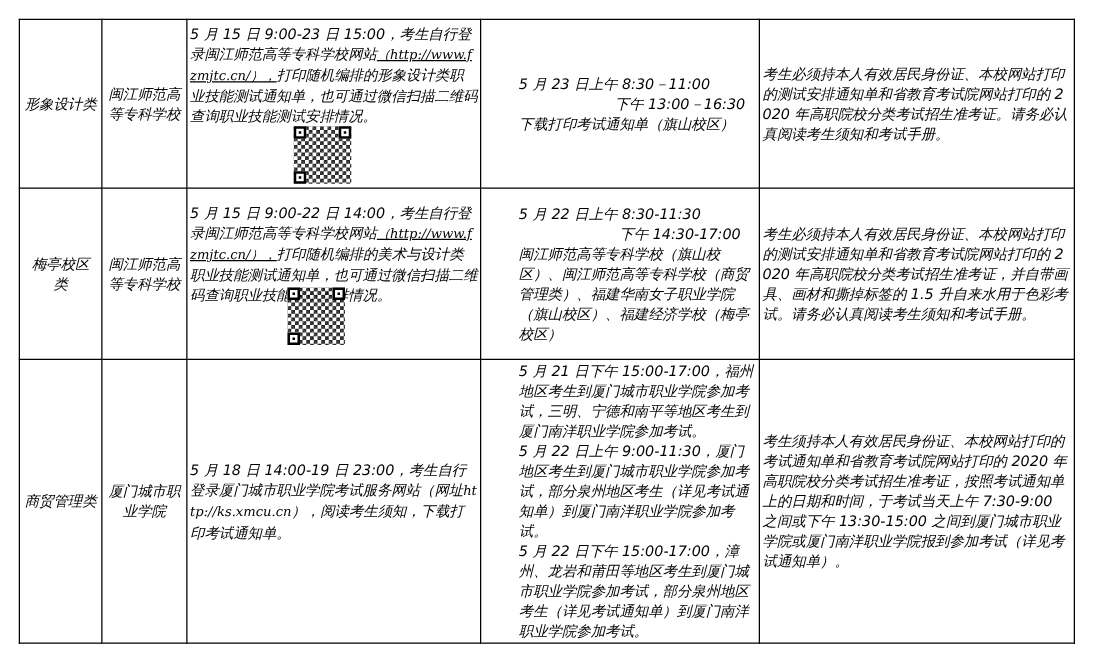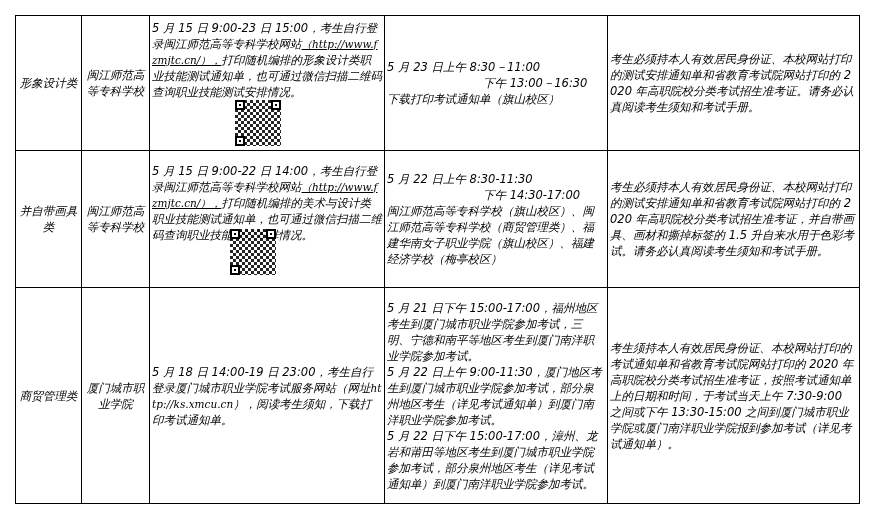--- a/index.html
+++ b/index.html
@@ -19,22 +19,22 @@
   .url-plain { font-family: "DejaVu Serif", serif; font-size: 10.5px; }
   .qr-wrap { position: relative; width: 46px; height: 46px; margin-left: 83px; }
   .qr-wrap.second { margin-left: 78px; margin-top: -14px; }
   .qr-grid { position: absolute; inset: 0; background:
       linear-gradient(45deg, #000 25%, transparent 25%, transparent 75%, #000 75%) 0 0/6px 6px,
       linear-gradient(45deg, #000 25%, #fff 25%, #fff 75%, #000 75%) 3px 3px/6px 6px; opacity: .85; }
   .finder { position: absolute; width: 10px; height: 10px; border: 2px solid #000;
             background: #fff; box-sizing: border-box; }
   .finder::after { content: ""; position: absolute; left: 2px; top: 2px; width: 2px; height: 2px; background: #000; }
   .finder.tl { left: 0; top: 0; } .finder.tr { right: 0; top: 0; } .finder.bl { left: 0; bottom: 0; }
-  .indent { display: block; padding-left: 96px; }
-  .block { display: block; }
+  .indent { display: block; padding-left: 96px; text-align: center; }
+  .block { display: block; margin-left: 28px; }
 </style>
 </head>
 <body>
 
 <table class="sched">
   <colgroup>
       <col class="c1">
       <col class="c2">
       <col class="c3">
       <col class="c4">
@@ -64,21 +64,21 @@
       <span class="indent">下午 13:00－16:30</span>
       <span class="block">下载打印考试通知单（旗山校区）</span>
     </td>
     <td>
       <span>考生必须持本人有效居民身份证、本校网站打印的测试安排通知单和省教育考试院网站打印的 2020 年高职院校分类考试招生准考证。请务必认真阅读考生须知和考试手册。</span>
     </td>
   </tr>
 
   <tr class="r2">
     <td class="cat">
-      <span>并自带画具</span>
+      <span>梅亭校区</span>
       <span>类</span>
     </td>
     <td class="school">
       <span>闽江师范高</span>
       <span>等专科学校</span>
     </td>
     <td class="reg">
       <span>5 月 15 日 9:00-22 日 14:00，考生自行登录闽江师范高等专科学校网站</span><span class="url">（http://www.fzmjtc.cn/），</span><span>打印随机编排的美术与设计类职业技能测试通知单，也可通过微信扫描二维码查询职业技能测试安排情况。</span>
       <div class="qr-wrap second">
         <div class="qr-grid"></div>

